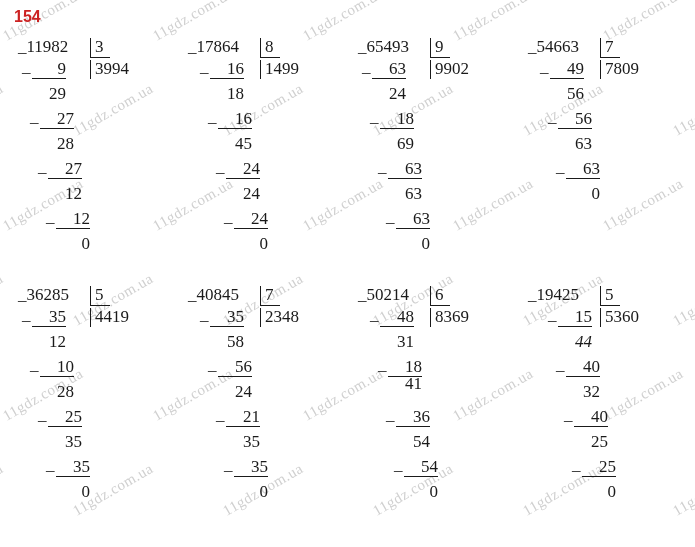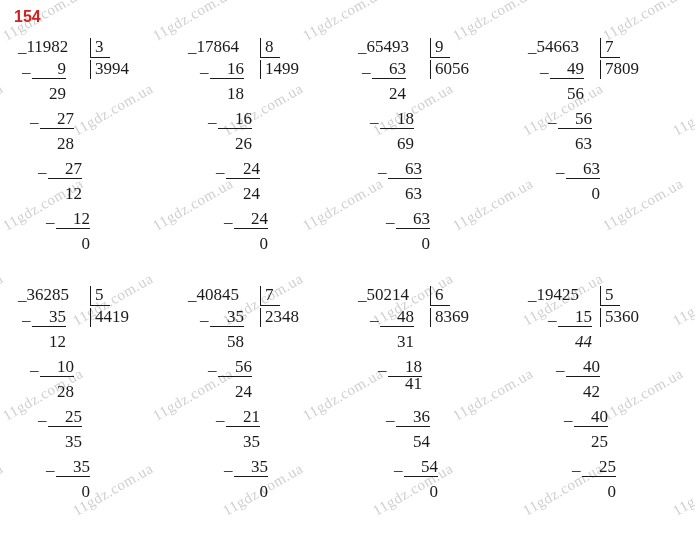--- a/index.html
+++ b/index.html
@@ -149,35 +149,35 @@
       </div>
       <div class="division" style="left: 188px; top: 38px;">
         <div class="div-head">
           <div class="dividend">_17864</div>
           <div class="divisor" style="left: 72px;">8</div>
           <div class="quotient" style="left: 72px; top: 22px;">1499</div>
         </div>
         <div class="step underline" style="left: 22px; top: 22px; width: 34px;">16<span></span></div>
         <div class="step" style="left: 22px; top: 47px; width: 34px;">18</div>
         <div class="step underline" style="left: 30px; top: 72px; width: 34px;">16<span></span></div>
-        <div class="step" style="left: 30px; top: 97px; width: 34px;">26</div>
+        <div class="step" style="left: 30px; top: 97px; width: 34px;">45</div>
         <div class="step underline" style="left: 38px; top: 122px; width: 34px;">24<span></span></div>
         <div class="step" style="left: 38px; top: 147px; width: 34px;">24</div>
         <div class="step underline" style="left: 46px; top: 172px; width: 34px;">24<span></span></div>
         <div class="step" style="left: 46px; top: 197px; width: 34px;">0</div>
         <div class="step" style="left: 12px; top: 20px; width: 8px;">_</div>
         <div class="step" style="left: 20px; top: 70px; width: 8px;">_</div>
         <div class="step" style="left: 28px; top: 120px; width: 8px;">_</div>
         <div class="step" style="left: 36px; top: 170px; width: 8px;">_</div>
       </div>
       <div class="division" style="left: 358px; top: 38px;">
         <div class="div-head">
           <div class="dividend">_65493</div>
           <div class="divisor" style="left: 72px;">9</div>
-          <div class="quotient" style="left: 72px; top: 22px;">6056</div>
+          <div class="quotient" style="left: 72px; top: 22px;">9902</div>
         </div>
         <div class="step underline" style="left: 14px; top: 22px; width: 34px;">63<span></span></div>
         <div class="step" style="left: 14px; top: 47px; width: 34px;">24</div>
         <div class="step underline" style="left: 22px; top: 72px; width: 34px;">18<span></span></div>
         <div class="step" style="left: 22px; top: 97px; width: 34px;">69</div>
         <div class="step underline" style="left: 30px; top: 122px; width: 34px;">63<span></span></div>
         <div class="step" style="left: 30px; top: 147px; width: 34px;">63</div>
         <div class="step underline" style="left: 38px; top: 172px; width: 34px;">63<span></span></div>
         <div class="step" style="left: 38px; top: 197px; width: 34px;">0</div>
         <div class="step" style="left: 4px; top: 20px; width: 8px;">_</div>
@@ -260,21 +260,21 @@
       </div>
       <div class="division" style="left: 528px; top: 286px;">
         <div class="div-head">
           <div class="dividend">_19425</div>
           <div class="divisor" style="left: 72px;">5</div>
           <div class="quotient" style="left: 72px; top: 22px;">5360</div>
         </div>
         <div class="step underline" style="left: 30px; top: 22px; width: 34px;">15<span></span></div>
         <div class="step" style="left: 30px; top: 47px; width: 34px; font-style: italic;">44</div>
         <div class="step underline" style="left: 38px; top: 72px; width: 34px;">40<span></span></div>
-        <div class="step" style="left: 38px; top: 97px; width: 34px;">42</div>
+        <div class="step" style="left: 38px; top: 97px; width: 34px;">32</div>
         <div class="step underline" style="left: 46px; top: 122px; width: 34px;">40<span></span></div>
         <div class="step" style="left: 46px; top: 147px; width: 34px;">25</div>
         <div class="step underline" style="left: 54px; top: 172px; width: 34px;">25<span></span></div>
         <div class="step" style="left: 54px; top: 197px; width: 34px;">0</div>
         <div class="step" style="left: 20px; top: 20px; width: 8px;">_</div>
         <div class="step" style="left: 28px; top: 70px; width: 8px;">_</div>
         <div class="step" style="left: 36px; top: 120px; width: 8px;">_</div>
         <div class="step" style="left: 44px; top: 170px; width: 8px;">_</div>
       </div>
     </div>

